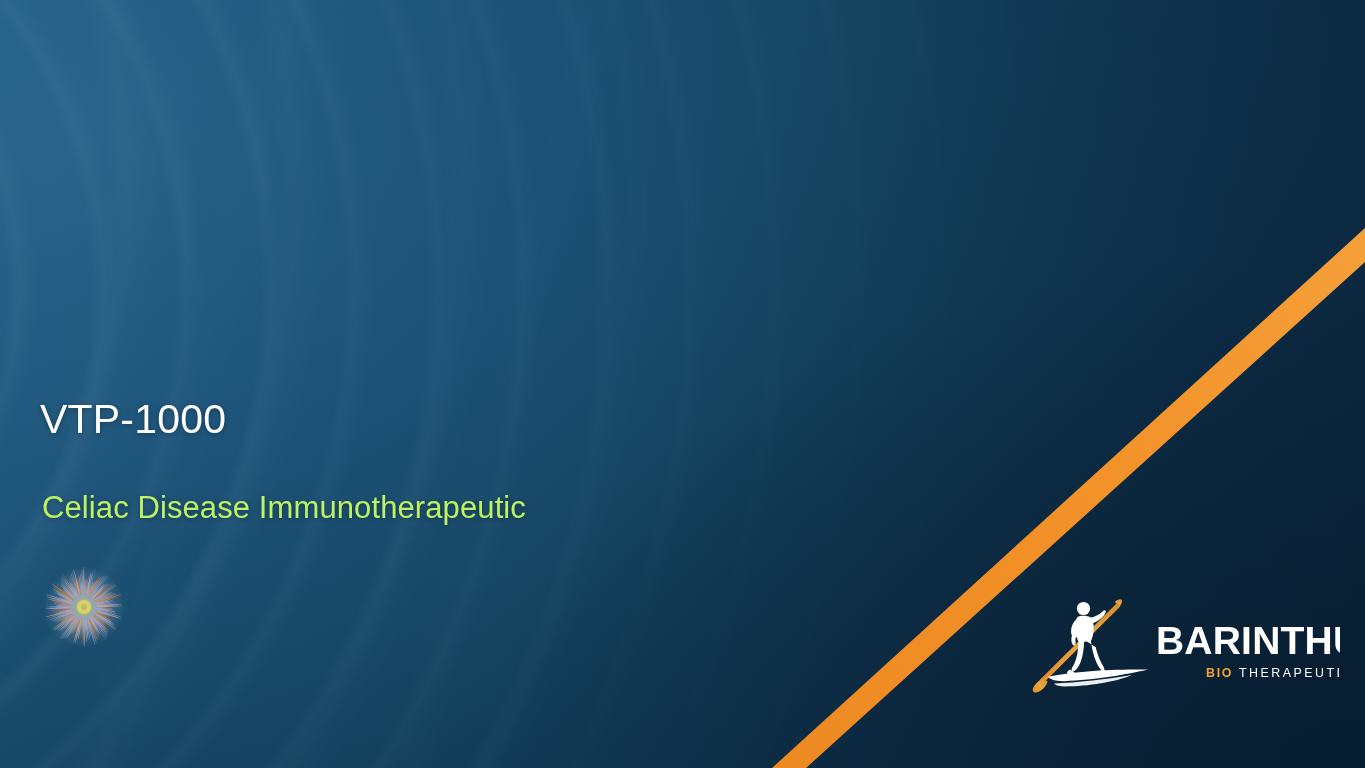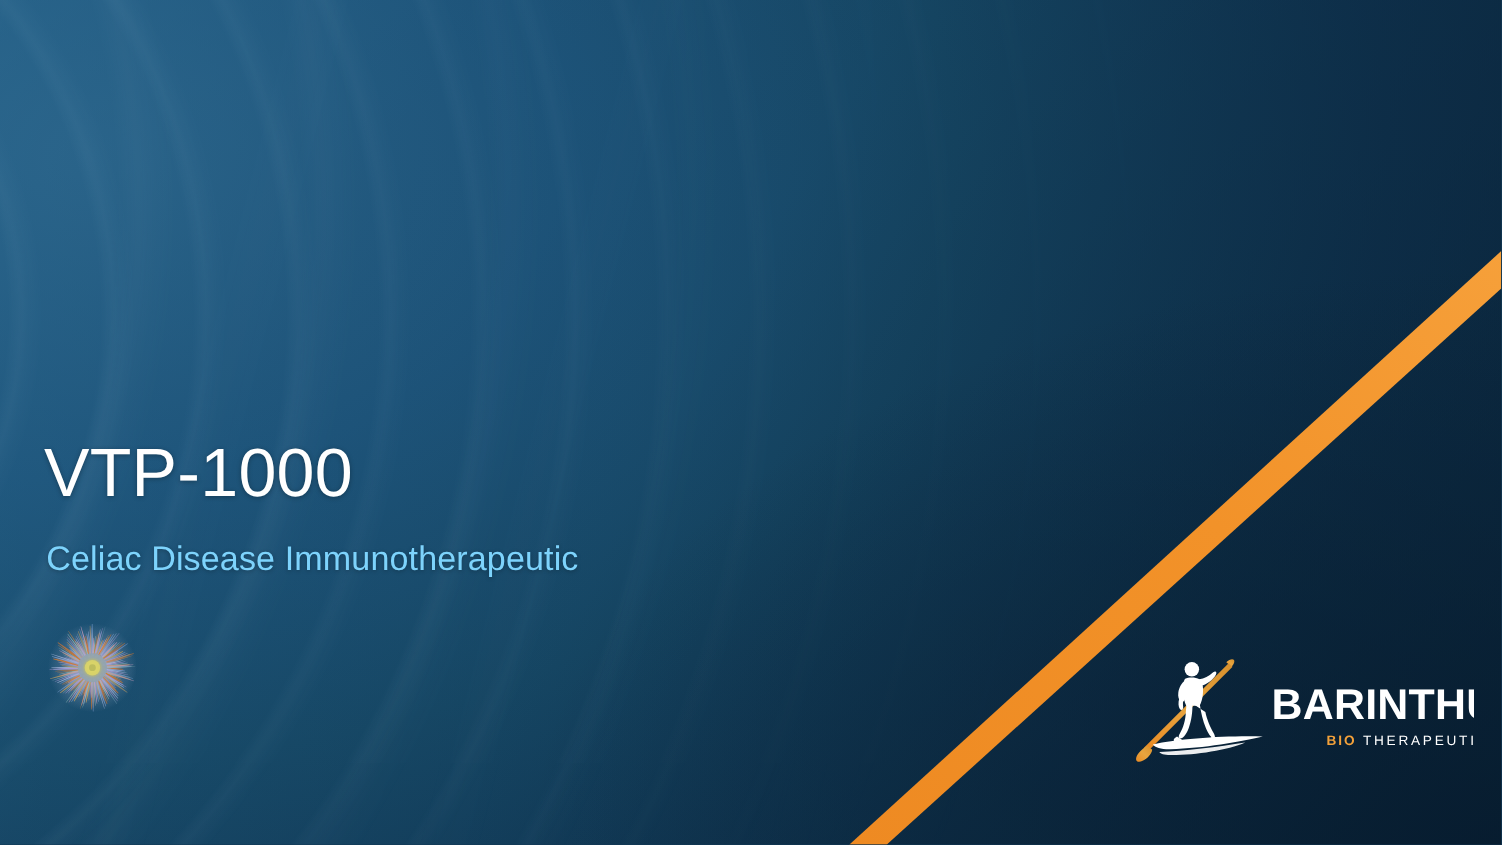--- a/index.html
+++ b/index.html
@@ -102,36 +102,36 @@
     left: 0; top: 0;
     width: 1365px; height: 768px;
     pointer-events: none;
   }
 
   
   .title {
     position: absolute;
     left: 40px;
     top: 398px;
-    font-size: 62px;
+    font-size: 41px;
     line-height: 1.05;
     font-weight: 400;
     color: #ffffff;
     letter-spacing: 0.2px;
     text-shadow: 0 1px 5px rgba(0,0,0,0.30);
     white-space: nowrap;
   }
   .subtitle {
     position: absolute;
     left: 42px;
     top: 489px;
     font-size: 31px;
     line-height: 1.2;
     font-weight: 400;
-    color: #7dd3fc;
+    color: #bef264;
     letter-spacing: 0.1px;
     text-shadow: 0 1px 4px rgba(0,0,0,0.28);
     white-space: nowrap;
   }
   .tagline {
     position: absolute;
     left: 42px;
     top: 710px;
     font-size: 22px;
     font-style: italic;

